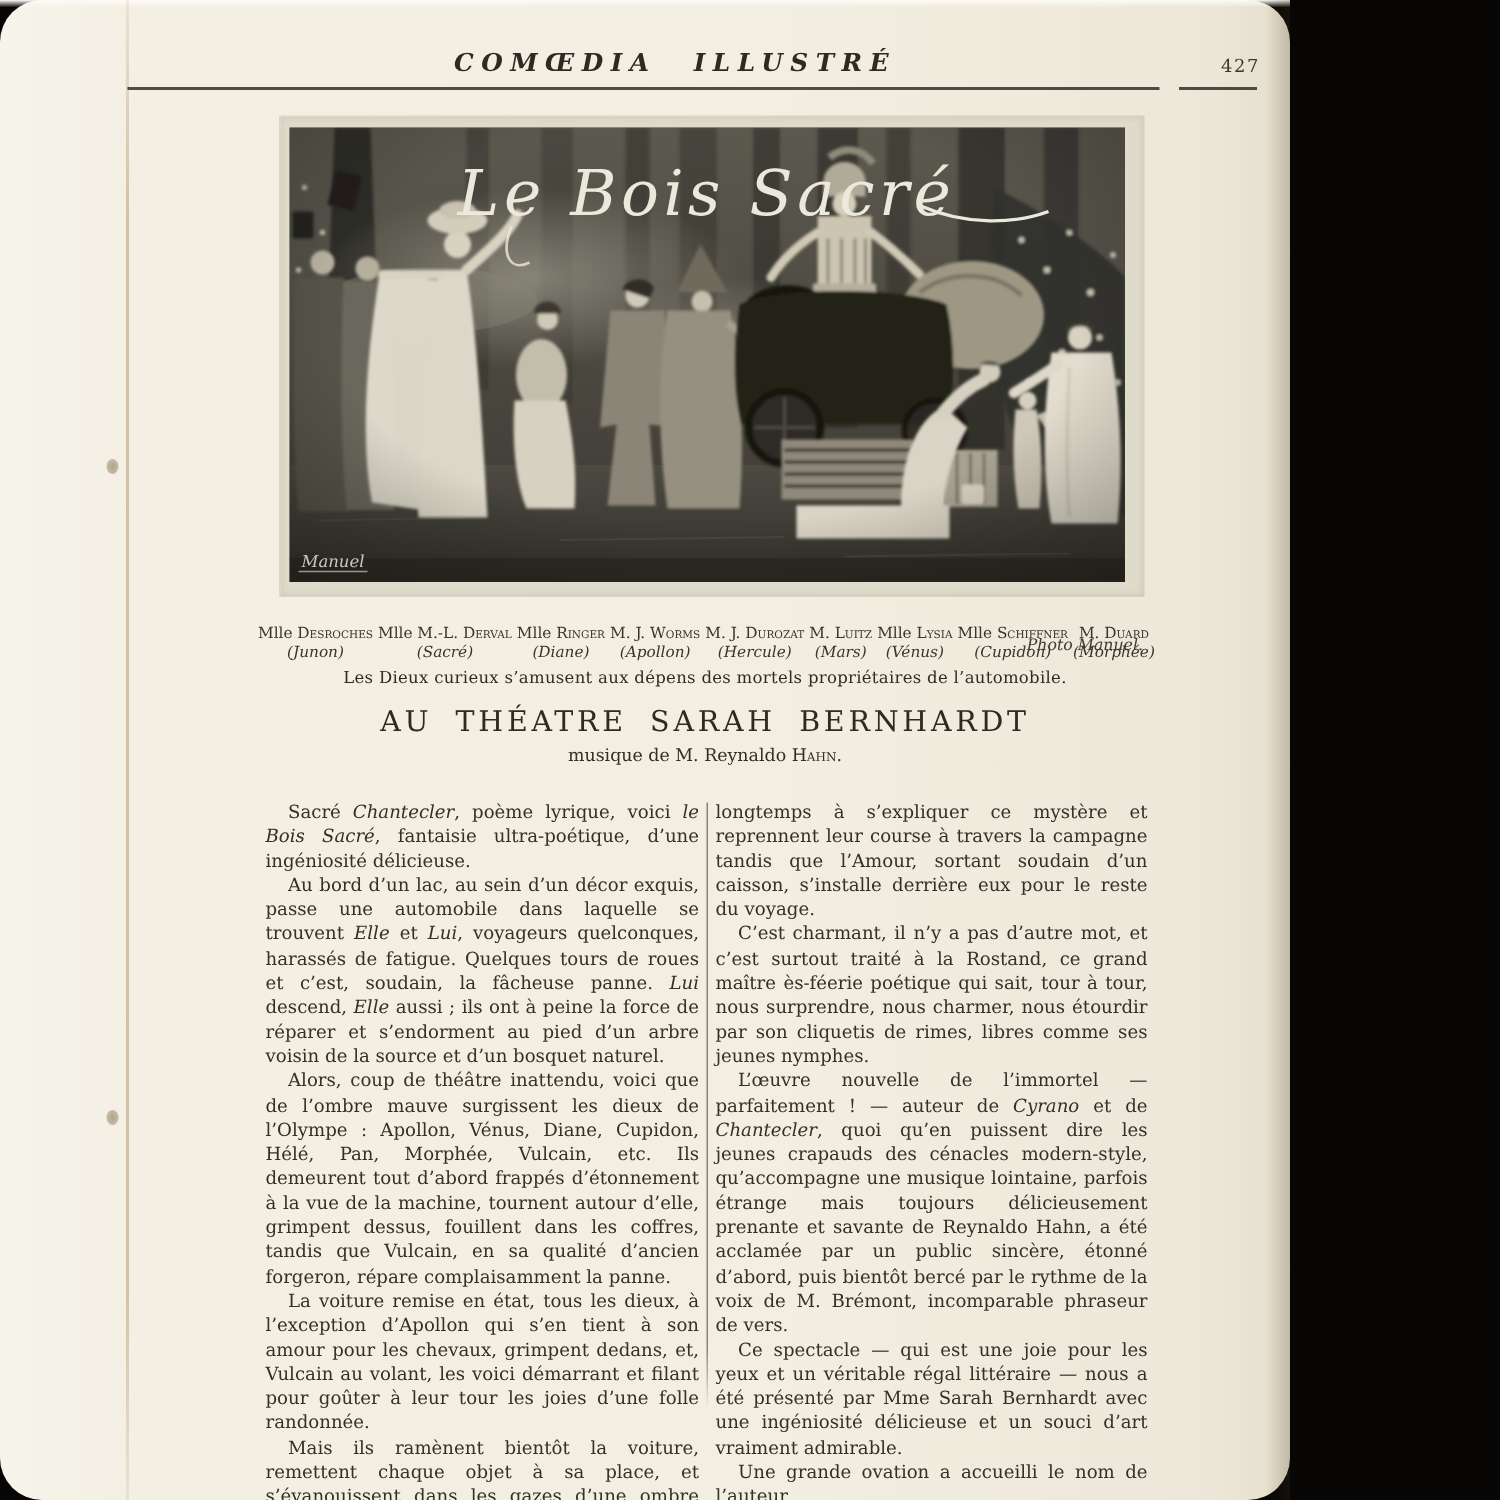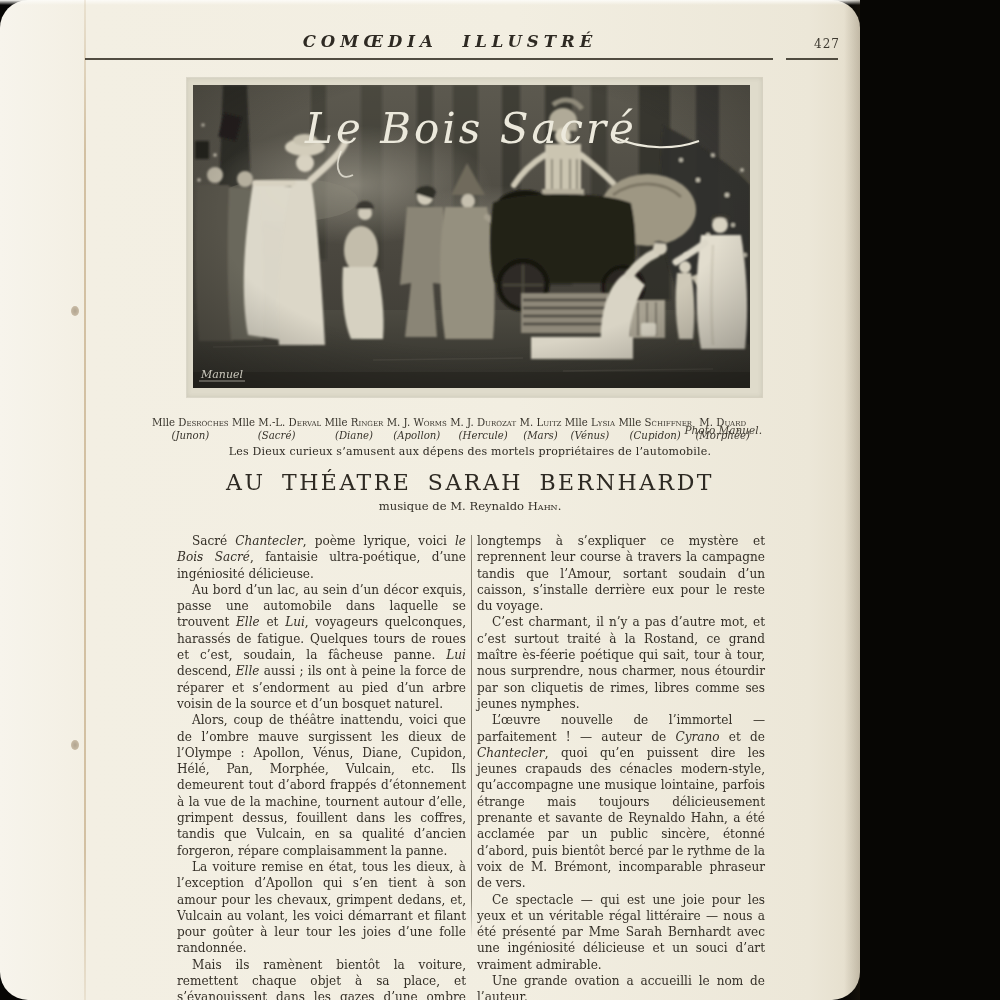--- a/index.html
+++ b/index.html
@@ -21,30 +21,30 @@
   .page-num{position:absolute;top:37px;left:814px;font-size:12px;letter-spacing:1px;color:#3c382f;}
   .rule-long{position:absolute;top:58px;left:85px;width:688px;height:2px;background:rgba(52,47,37,.85);}
   .rule-short{position:absolute;top:58px;left:786px;width:52px;height:2px;background:rgba(52,47,37,.85);}
 
   .plate{position:absolute;left:187px;top:78px;width:575px;height:319px;background:#dfdbcb;
     box-shadow:0 0 0 1px rgba(110,104,85,.18), inset 0 0 4px rgba(90,85,70,.15);}
   .photo{position:absolute;left:6px;top:7px;width:557px;height:303px;background:#46443c;overflow:hidden;}
   .photo svg{display:block;}
 
   .credit{position:absolute;top:424px;right:98px;font-style:italic;font-size:10.5px;color:#3e3a30;}
-  .cast{position:absolute;top:417px;left:152px;width:598px;display:flex;justify-content:space-between;}
+  .cast{position:absolute;top:417px;left:172px;width:598px;display:flex;justify-content:space-between;}
   .cast-member{text-align:center;font-size:10.2px;line-height:12.5px;color:#38342c;white-space:nowrap;}
   .cast-role{font-style:italic;}
   .sc{font-variant:small-caps;}
   .it{font-style:italic;}
   .caption-line{position:absolute;top:445px;left:120px;width:700px;text-align:center;
     font-size:11px;color:#2e2a23;letter-spacing:.2px;}
 
   .article-head{position:absolute;top:470px;left:120px;width:700px;text-align:center;}
-  .article-title{font-size:22px;letter-spacing:2.5px;word-spacing:7px;color:#2e2a23;font-weight:normal;margin:0;}
+  .article-title{font-size:19px;letter-spacing:2.5px;word-spacing:7px;color:#2e2a23;font-weight:normal;margin:0;}
   .article-sub{margin-top:5px;font-size:11.6px;line-height:13.5px;color:#332f27;}
 
   .columns{position:absolute;top:533px;left:177px;width:588px;display:flex;
     font-size:12.1px;line-height:16.3px;text-align:justify;color:#342f27;}
   .col-left{width:289px;}
   .col-right{width:288px;}
   .col-divider{width:1px;height:404px;margin:2px 5px 0 5px;
     background:linear-gradient(180deg,rgba(80,74,60,.65) 0%,rgba(80,74,60,.65) 90%,rgba(80,74,60,0));}
   .para{margin:0;text-indent:15px;}
   .para.noind{text-indent:0;}

